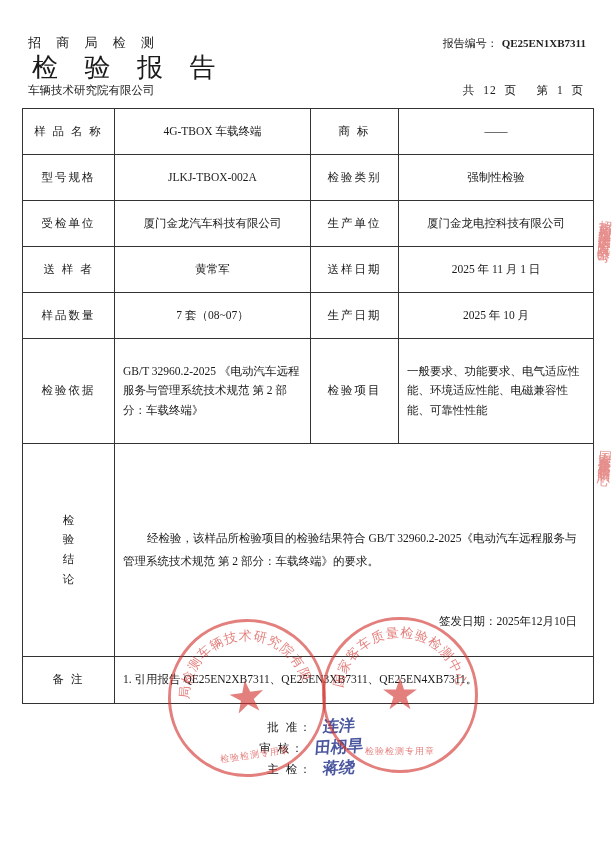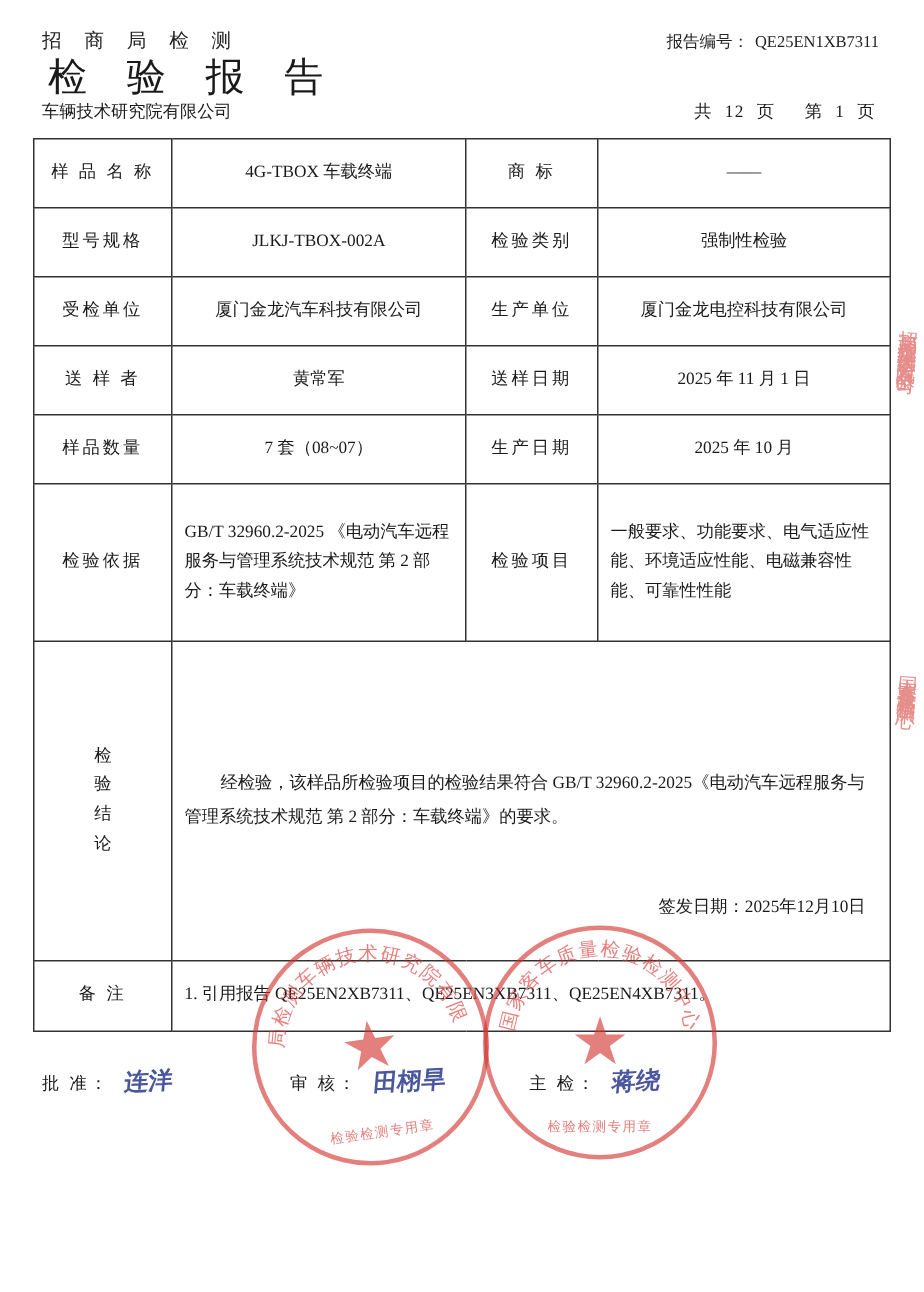--- a/index.html
+++ b/index.html
@@ -8,38 +8,38 @@
     background:#ffffff;
     font-family:"Liberation Serif", serif;
     color:#1a1a1a;
     position:relative;
     overflow:hidden;
   }
   .page{
     position:relative;
     width:616px;height:861px;
     box-sizing:border-box;
-    padding:14px 22px 10px 22px;
+    padding:30px 22px 10px 22px;
   }
 
   
   .hdr-row1{
     display:flex;align-items:flex-start;justify-content:space-between;
     margin-top:4px;
   }
   .org{
     font-size:13px;letter-spacing:6px;font-weight:normal;
     color:#222;
     padding-left:6px;
   }
   .reportno{
     font-size:11px;color:#222;padding-right:8px;padding-top:2px;
     white-space:nowrap;
   }
-  .reportno .val{margin-left:4px;}
+  .reportno .val{margin-left:4px;font-weight:bold;}
   .title{
     text-align:left;
     font-size:26px;
     letter-spacing:10px;
     font-weight:normal;
     margin-top:-2px;
     margin-bottom:2px;
     padding-left:10px;
   }
   .hdr-row2{
@@ -107,23 +107,24 @@
     white-space:nowrap;
     text-align:center;
   }
   .remark-row td{height:34px;}
   .remark-text{font-size:11px;text-align:left;}
 
   
   .foot{
     display:flex;
     align-items:center;
-    margin-top:23px;
+    margin-top:12px;
     font-size:11.5px;
     padding-left:6px;
+    flex-direction:column;
   }
   .foot-item{display:flex;align-items:baseline;}
   .foot-item .k{letter-spacing:2px;white-space:nowrap;}
   .foot-item .sig{
     font-family:"Liberation Serif", serif;
     font-size:16px;
     color:#2b3a8f;
     margin-left:10px;
     transform:skewX(-8deg) rotate(-3deg);
     display:inline-block;

